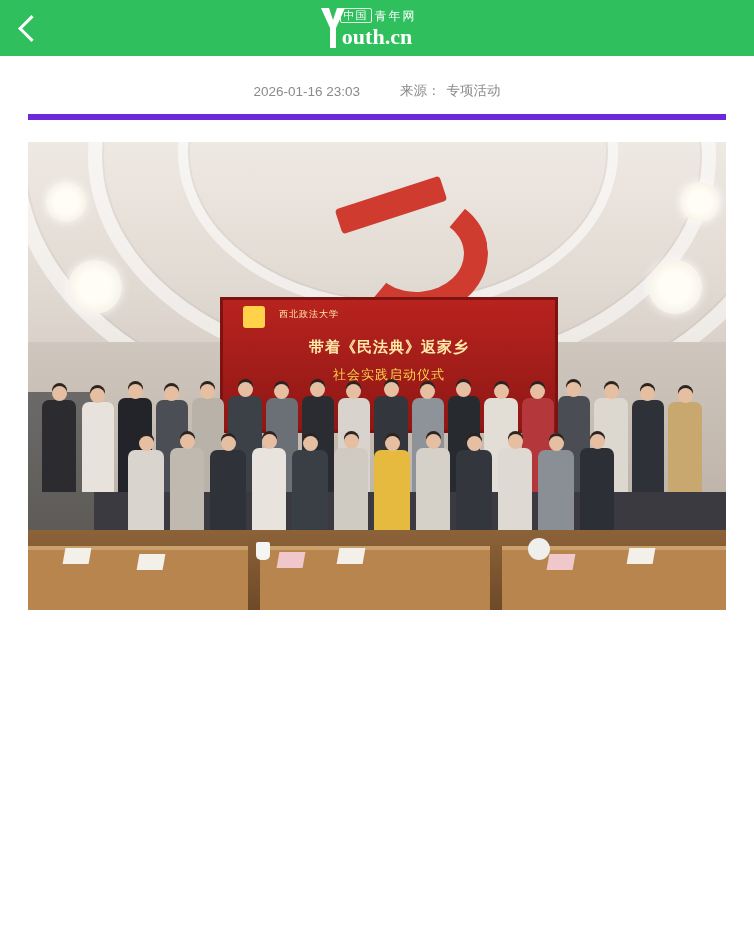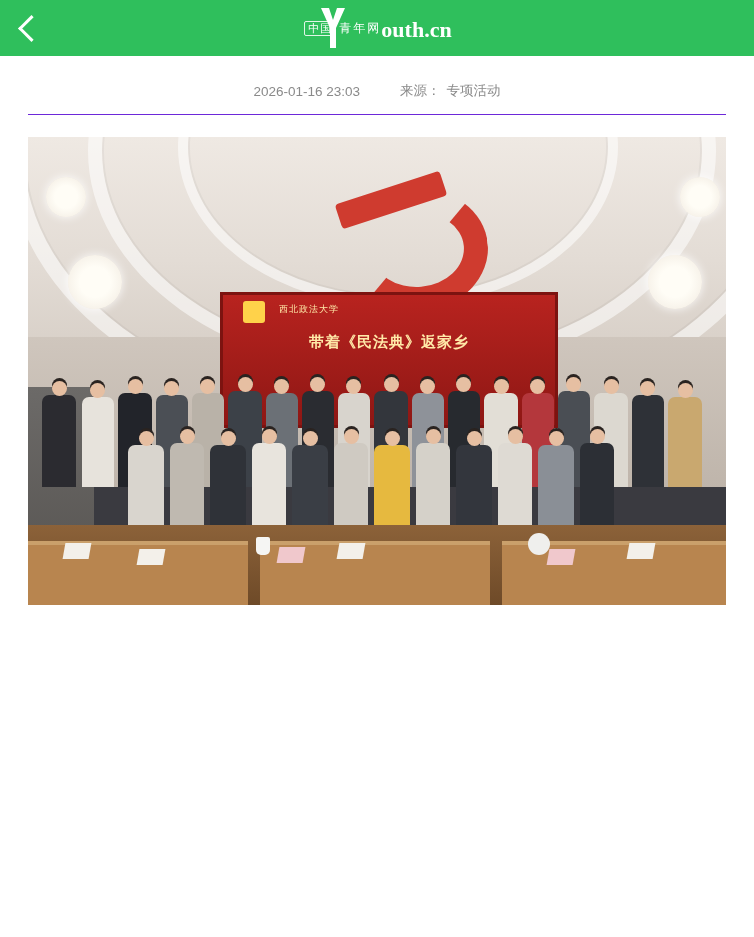--- a/index.html
+++ b/index.html
@@ -49,21 +49,21 @@
     position: absolute;
     left: 0; right: 0;
     top: 0; bottom: 0;
     display: flex;
     align-items: center;
     justify-content: center;
     pointer-events: none;
   }
   .brand-inner {
     display: flex;
-    flex-direction: row;
+    flex-direction: column;
     align-items: center;
     line-height: 1;
   }
   .brand-top {
     display: flex;
     align-items: center;
   }
   .brand-cn {
     font-size: 11px;
     color: #ffffff;
@@ -106,21 +106,21 @@
     font-weight: bold;
     line-height: 1.45;
     color: #1a1a1a;
     text-align: center;
     margin: 22px 12px 0 12px;
     letter-spacing: 0.2px;
   }
   .meta {
     margin-top: 26px;
     padding-bottom: 14px;
-    border-bottom: 1px solid #6d28d9;
+    border-bottom: 6px solid #6d28d9;
     display: flex;
     justify-content: center;
     align-items: center;
     color: #8a8a8a;
     font-size: 13.5px;
   }
   .meta .date { margin-right: 40px; }
   .meta .source-label { margin-right: 6px; }
 
   .body-text {
@@ -335,20 +335,21 @@
         </div>
       </div>
 
       <div class="wall"></div>
       <div class="floor-left"></div>
 
       <div class="screen">
         <div class="scr-badge"></div>
         <div class="scr-top">西北政法大学</div>
         <div class="scr-title">带着《民法典》返家乡</div>
+        <div class="scr-sub">社会实践启动仪式</div>
       </div>
 
       <div class="crowd">
 
         <div class="person" style="left:14px;  top:28px; width:34px; height:92px; background:#2b2b30;"></div>
         <div class="head" style="left:24px;  top:14px;"></div>
         <div class="person" style="left:54px;  top:30px; width:32px; height:90px; background:#e7e3dc;"></div>
         <div class="head" style="left:62px;  top:16px;"></div>
         <div class="person" style="left:90px;  top:26px; width:34px; height:94px; background:#22242a;"></div>
         <div class="head" style="left:100px; top:12px;"></div>

